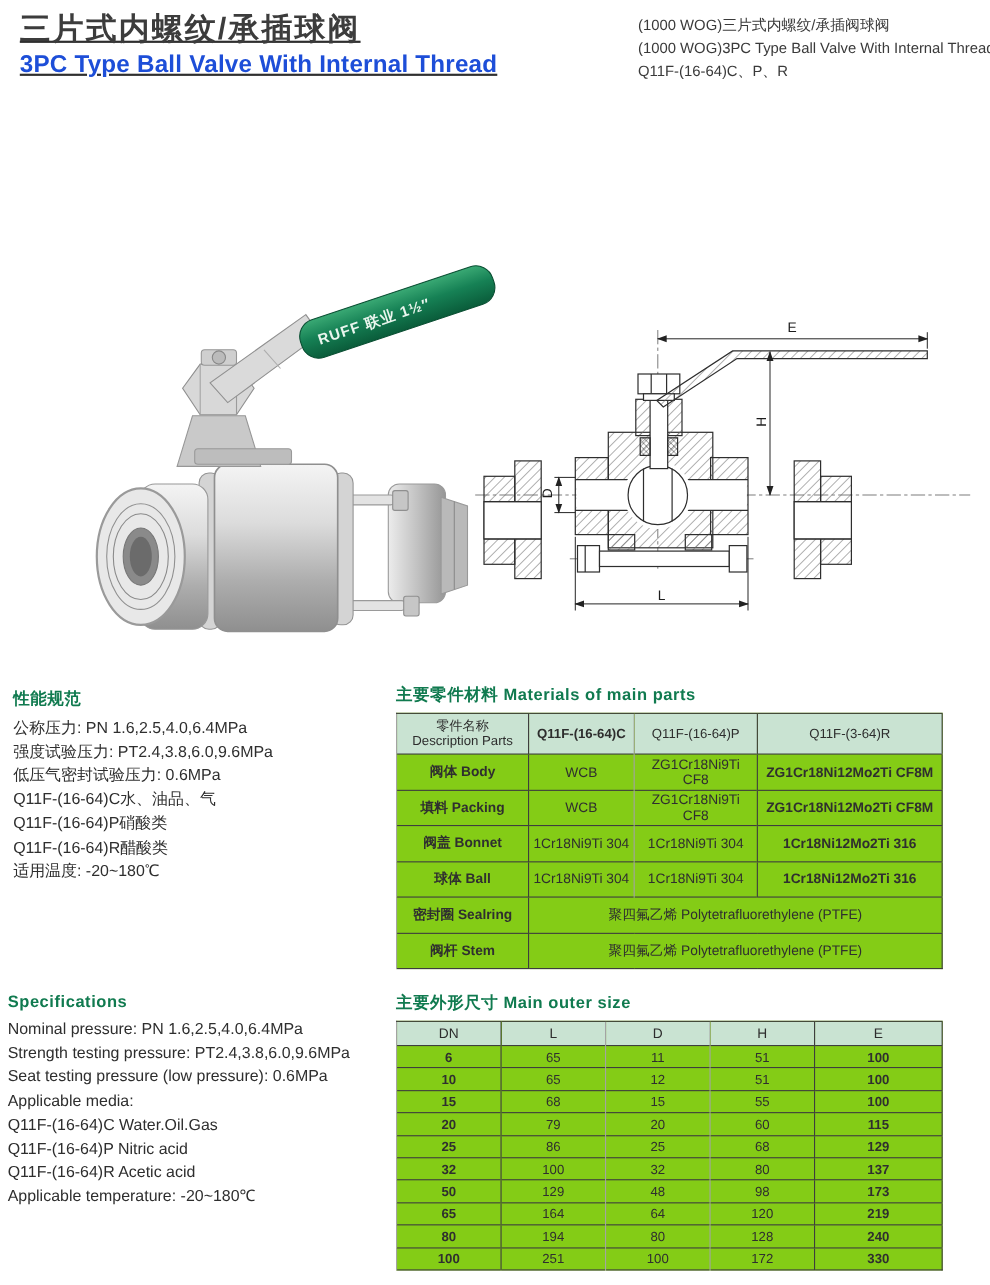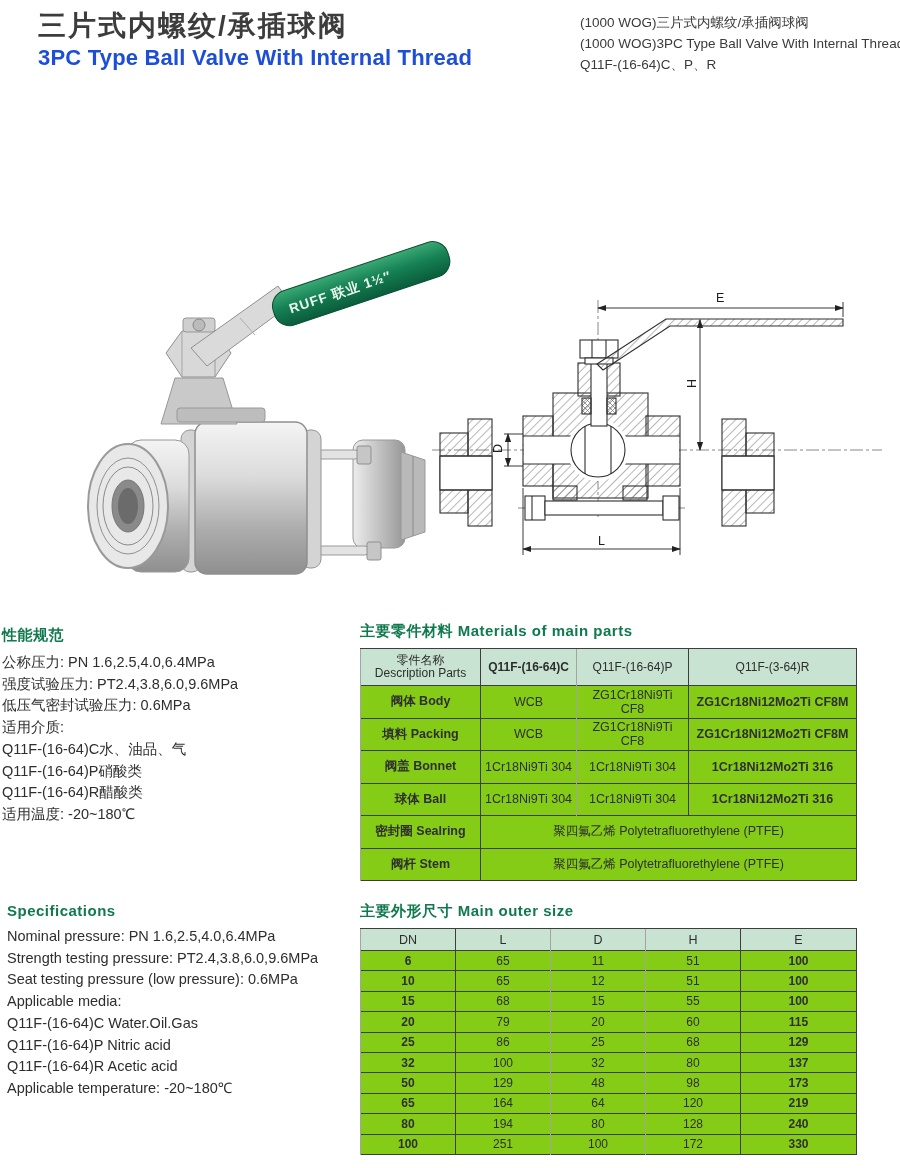--- a/index.html
+++ b/index.html
@@ -1,28 +1,28 @@
 <!DOCTYPE html>
 <html><head>
 <meta charset="utf-8">
 <style>
   html,body{margin:0;padding:0;background:#fff;}
   .page{position:relative;width:900px;height:1168px;background:#fff;overflow:hidden;
         font-family:"Liberation Sans",sans-serif;color:#2f2f2f;}
   
-  .title-block{position:absolute;left:38px;top:10px;}
+  .title-block{position:absolute;left:18px;top:10px;text-decoration:underline;}
   .title-zh{margin:0;font-size:28px;font-weight:bold;color:#3c3c3c;letter-spacing:2px;line-height:32px;}
   .title-en{margin:3px 0 0;font-size:22px;font-weight:bold;color:#1d4ed8;letter-spacing:.2px;line-height:26px;}
   .model-block{position:absolute;left:580px;top:12px;font-size:13.5px;color:#3a3a3a;line-height:21px;white-space:nowrap;}
   
   .photo-wrap{position:absolute;left:35px;top:240px;width:420px;height:345px;}
   .drawing-wrap{position:absolute;left:420px;top:268px;width:475px;height:305px;}
   
   .sec-heading{margin:0 0 7px;font-size:15px;font-weight:bold;color:#107a4f;letter-spacing:.5px;}
-  .perf{position:absolute;left:2px;top:626px;width:350px;}
+  .perf{position:absolute;left:12px;top:626px;width:350px;}
   .specs{position:absolute;left:7px;top:902px;width:352px;}
   .line{font-size:14.5px;color:#2e2e2e;line-height:21.7px;white-space:nowrap;}
   
   .materials{position:absolute;left:360px;top:622px;width:536px;}
   .sizes{position:absolute;left:360px;top:902px;width:497px;}
   table.tbl{border-collapse:collapse;table-layout:fixed;width:496px;background:#84cc16;}
   table.tbl{border:1.4px solid #3c3c3c;}
   .tbl th,.tbl td{border-top:1.3px solid #3e3e3e;border-left:1px solid #a3a3a3;
                   text-align:center;vertical-align:middle;padding:0 2px;overflow:hidden;}
   .tbl th{background:#c9e3d2;font-weight:normal;color:#2d2d2d;}
@@ -208,21 +208,20 @@
       </g>
     </svg>
   </div>
 
   <section class="perf">
     <h3 class="sec-heading">性能规范</h3>
     <div>
         <div class="line">公称压力: PN 1.6,2.5,4.0,6.4MPa</div>
         <div class="line">强度试验压力: PT2.4,3.8,6.0,9.6MPa</div>
         <div class="line">低压气密封试验压力: 0.6MPa</div>
-        <div class="line">适用介质:</div>
         <div class="line">Q11F-(16-64)C水、油品、气</div>
         <div class="line">Q11F-(16-64)P硝酸类</div>
         <div class="line">Q11F-(16-64)R醋酸类</div>
         <div class="line">适用温度: -20~180℃</div>
       </div>
   </section>
 
   <section class="materials">
     <h3 class="sec-heading">主要零件材料 Materials of main parts</h3>
     <table class="tbl mat-tbl">

